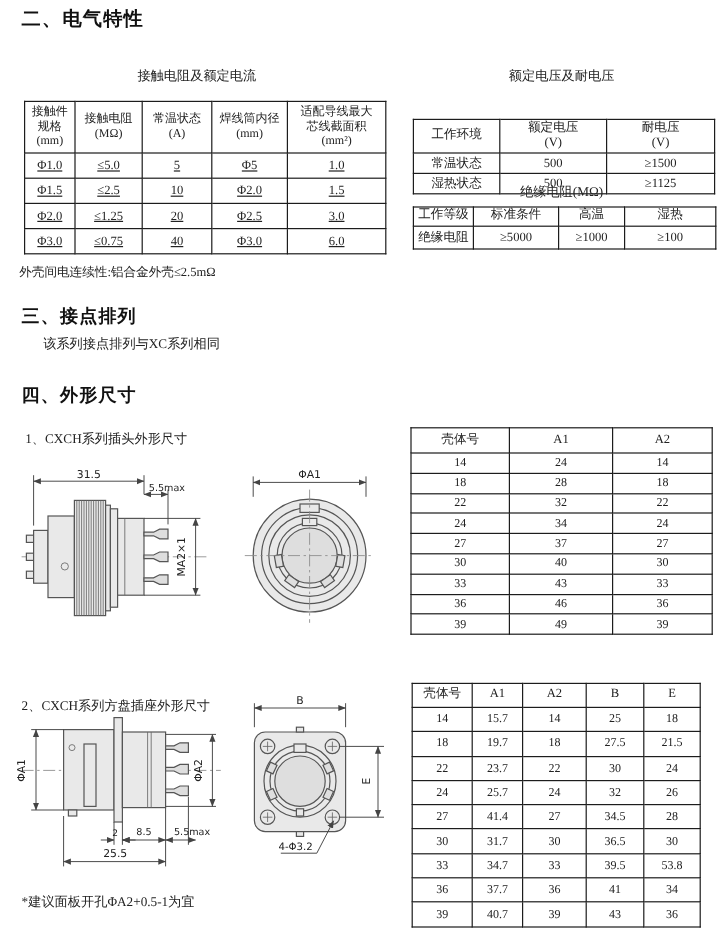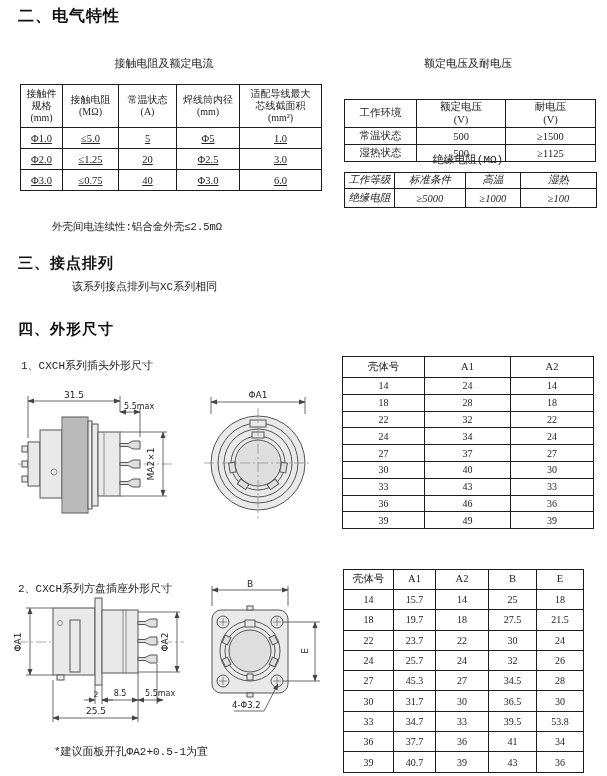--- a/index.html
+++ b/index.html
@@ -1,43 +1,43 @@
 <!DOCTYPE html>
 <html><head>
 <meta charset="utf-8">
 <style>
   html,body{margin:0;padding:0;}
   body{width:607px;height:776px;background:#ffffff;position:relative;overflow:hidden;
        font-family:"Liberation Serif","DejaVu Serif",serif;color:#1a1a1a;}
-  .abs{position:absolute;font-family:Liberation Mono, monospace;}
+  .abs{position:absolute;}
   .sec{font-family:"DejaVu Sans","Liberation Sans",sans-serif;font-weight:bold;
        font-size:15px;letter-spacing:1px;color:#111;}
   .sec.big{font-size:16px;}
   .ttitle{font-size:11px;text-align:center;color:#222;}
-  .note{font-size:10.5px;color:#222;margin-left:36px;}
+  .note{font-size:10.5px;color:#222;}
   .sublabel{font-size:11px;color:#222;}
   table.t{position:absolute;border-collapse:collapse;table-layout:fixed;background:#fff;}
   table.t th,table.t td{border:1px solid #1c1c1c;text-align:center;vertical-align:middle;
        font-weight:normal;padding:0;color:#222;}
   table.t th{white-space:pre-line;line-height:1.18;}
   
   .t-contact{width:296px;}
   .t-contact th{font-size:10px;height:42px;}
   .t-contact td{font-size:10.5px;height:20px;text-decoration:underline;}
   .t-contact th:nth-child(1){width:41px}.t-contact th:nth-child(2){width:55px}
   .t-contact th:nth-child(3){width:57px}.t-contact th:nth-child(4){width:62px}
   .t-contact th:nth-child(5){width:81px}
   
   .t-voltage{width:248px;margin-top:16px;}
   .t-voltage th{font-size:10.5px;height:27px;}
   .t-voltage td{font-size:10.5px;height:16px;}
   .t-voltage th:nth-child(1){width:71px}.t-voltage th:nth-child(2){width:88px}
   .t-voltage th:nth-child(3){width:89px}
   
-  .t-insul{width:248px;font-style:italic;}
+  .t-insul{width:248px;}
   .t-insul th{font-size:10.5px;height:15px;}
   .t-insul td{font-size:10.5px;height:18px;}
   .t-insul th:nth-child(1){width:49px}.t-insul th:nth-child(2){width:70px}
   .t-insul th:nth-child(3){width:54px}.t-insul th:nth-child(4){width:75px}
   
   .t-plug{width:248px;}
   .t-plug th{font-size:10.5px;height:20px;}
   .t-plug td{font-size:10px;height:15.8px;}
   .t-plug th:nth-child(1){width:81px}.t-plug th:nth-child(2){width:85px}
   .t-plug th:nth-child(3){width:82px}
@@ -82,20 +82,27 @@
 (mm²)</th>
       </tr>
     </thead>
   <tbody>
       <tr>
         <td>Φ1.0</td>
         <td>≤5.0</td>
         <td>5</td>
         <td>Φ5</td>
         <td>1.0</td>
+      </tr>
+      <tr>
+        <td>Φ1.5</td>
+        <td>≤2.5</td>
+        <td>10</td>
+        <td>Φ2.0</td>
+        <td>1.5</td>
       </tr>
       <tr>
         <td>Φ2.0</td>
         <td>≤1.25</td>
         <td>20</td>
         <td>Φ2.5</td>
         <td>3.0</td>
       </tr>
       <tr>
         <td>Φ3.0</td>
@@ -388,21 +395,21 @@
       </tr>
       <tr>
         <td>24</td>
         <td>25.7</td>
         <td>24</td>
         <td>32</td>
         <td>26</td>
       </tr>
       <tr>
         <td>27</td>
-        <td>45.3</td>
+        <td>41.4</td>
         <td>27</td>
         <td>34.5</td>
         <td>28</td>
       </tr>
       <tr>
         <td>30</td>
         <td>31.7</td>
         <td>30</td>
         <td>36.5</td>
         <td>30</td>

